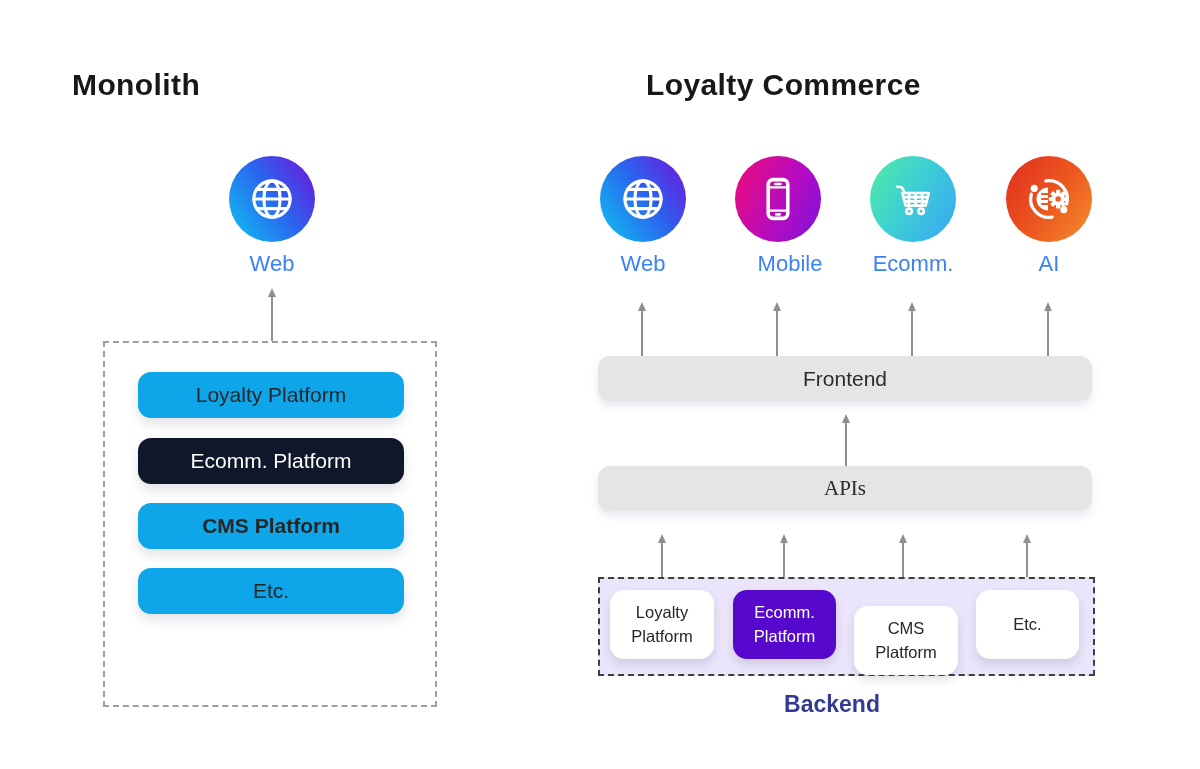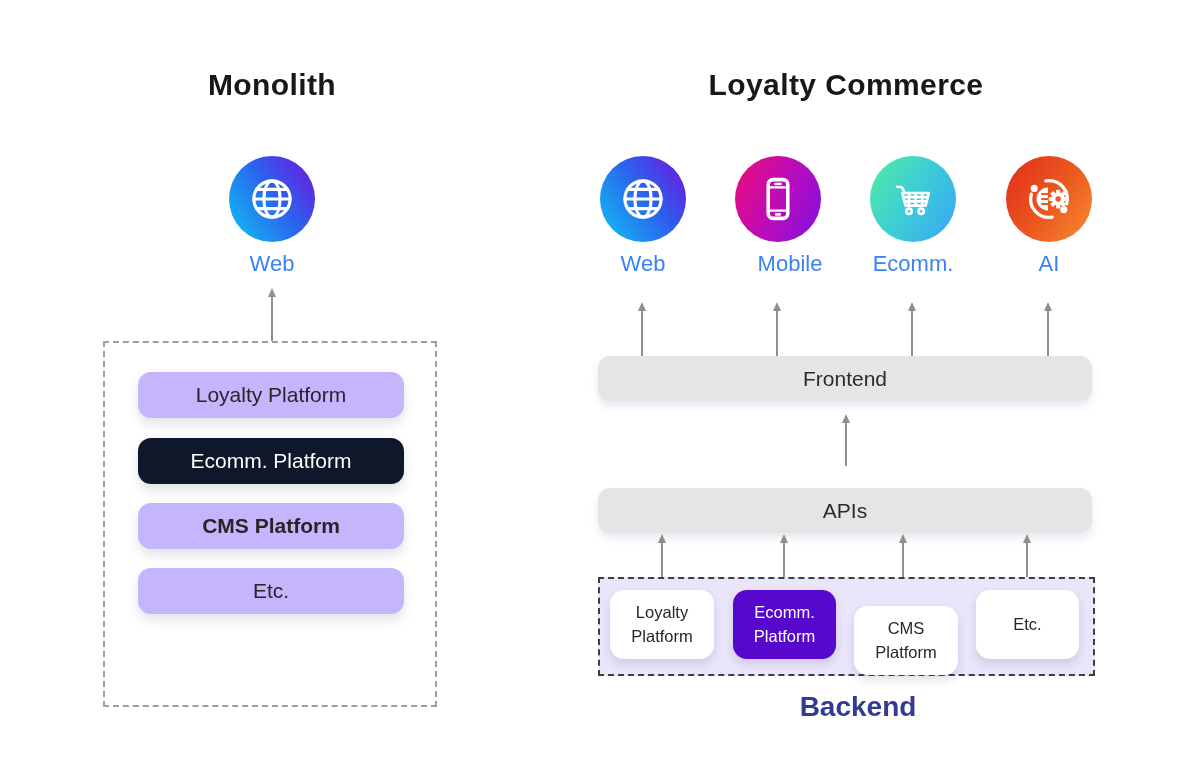--- a/index.html
+++ b/index.html
@@ -1,20 +1,20 @@
 <!DOCTYPE html>
 <html><head>
 <meta charset="utf-8">
 <style>
   html,body { margin:0; padding:0; background:#ffffff; }
   body { font-family:"Liberation Sans", sans-serif; }
   .canvas { position:relative; width:1200px; height:769px; background:#ffffff; overflow:hidden; }
 
   
-  .sec-title { position:absolute; top:68px; font-size:30px; font-weight:700; color:#181818; text-align:center; letter-spacing:.4px; }
+  .sec-title { position:absolute; top:68px; font-size:30px; font-weight:700; color:#181818; text-align:left; letter-spacing:.4px; }
   .m-title { left:72px;  width:400px; }
   .h-title { left:646px; width:400px; }
 
   
   .icon-circle { position:absolute; width:86px; height:86px; border-radius:50%;
                  display:flex; align-items:center; justify-content:center; }
   .icon-circle svg { width:50px; height:50px; display:block; }
   .grad-web    { background:linear-gradient(55deg,  #0cc5f2 0%, #2d60ee 55%, #7311dc 100%); }
   .grad-mobile { background:linear-gradient(115deg, #ea0b7e 5%, #b20cc4 60%, #7b12d9 100%); }
   .grad-ecomm  { background:linear-gradient(120deg, #52eca0 0%, #3dd0d4 45%, #38a5f6 100%); }
@@ -45,48 +45,48 @@
   .ar-b0  { left:661px; top:542px; height:48px; }
   .ar-b1  { left:783px; top:542px; height:48px; }
   .ar-b2  { left:902px; top:542px; height:48px; }
   .ar-b3  { left:1026px; top:542px; height:48px; }
 
   
   .layer-bar { position:absolute; left:598px; width:494px; height:45px; background:#e5e5e5;
                border-radius:12px; display:flex; align-items:center; justify-content:center;
                font-size:21px; color:#2b2b2b; box-shadow:0 5px 9px rgba(80,60,140,0.12); }
   .bar-frontend { top:356px; }
-  .bar-apis     { top:488px; }
+  .bar-apis     { top:466px;font-family:Liberation Serif, serif; }
 
   
   .m-box { position:absolute; left:103px; top:341px; width:334px; height:366px;
            border:2px dashed #9e9e9e; box-sizing:border-box; }
   .m-card { position:absolute; left:33px; width:266px; height:46px; border-radius:13px;
-            background:#c4b5fd; box-shadow:0 6px 12px rgba(40,40,80,0.13);
+            background:#0ea5e9; box-shadow:0 6px 12px rgba(40,40,80,0.13);
             display:flex; align-items:center; justify-content:center;
             font-size:21px; color:#262626; }
   .m-card.highlight { background:#0f172a; color:#ffffff; }
   .mc0 { top:29px; } .mc1 { top:95px; } .mc2 { top:160px;font-weight:bold; } .mc3 { top:225px; }
   .m-caption { position:absolute; left:0; right:0; top:292px; text-align:center;
                font-size:20px; font-weight:600; color:#333a93; line-height:29px; }
 
   
   .b-box { position:absolute; left:598px; top:577px; width:497px; height:99px;
            border:2px dashed #3e3e3e; background:#eae5fa; box-sizing:border-box; }
   .b-card { position:absolute; top:11px; height:69px; background:#ffffff; border-radius:14px;
             box-shadow:0 5px 10px rgba(40,40,80,0.14); display:flex; flex-direction:column;
             align-items:center; justify-content:center; font-size:16.5px; line-height:1.45;
             color:#262626; text-align:center; }
   .b-card.highlight { background:#5609cd; color:#ffffff; }
   .bc0 { left:10px;  width:104px; }
   .bc1 { left:133px; width:103px; }
   .bc2 { left:254px; width:104px;margin-top:16px; }
   .bc3 { left:376px; width:103px; }
-  .b-label { position:absolute; left:708px; width:300px; top:691px; text-align:center;
-             font-size:28px; font-weight:600; color:#333a93; }
+  .b-label { position:absolute; left:682px; width:300px; top:691px; text-align:center;
+             font-size:23px; font-weight:600; color:#333a93; }
 </style>
 </head>
 <body>
 
 <div class="canvas">
 
   <div class="sec-title m-title">Monolith</div>
 
   <div class="icon-circle grad-web pos-mweb">
     <svg viewBox="0 0 24 24" fill="none" stroke="#fff" stroke-width="1.5" stroke-linecap="round">

